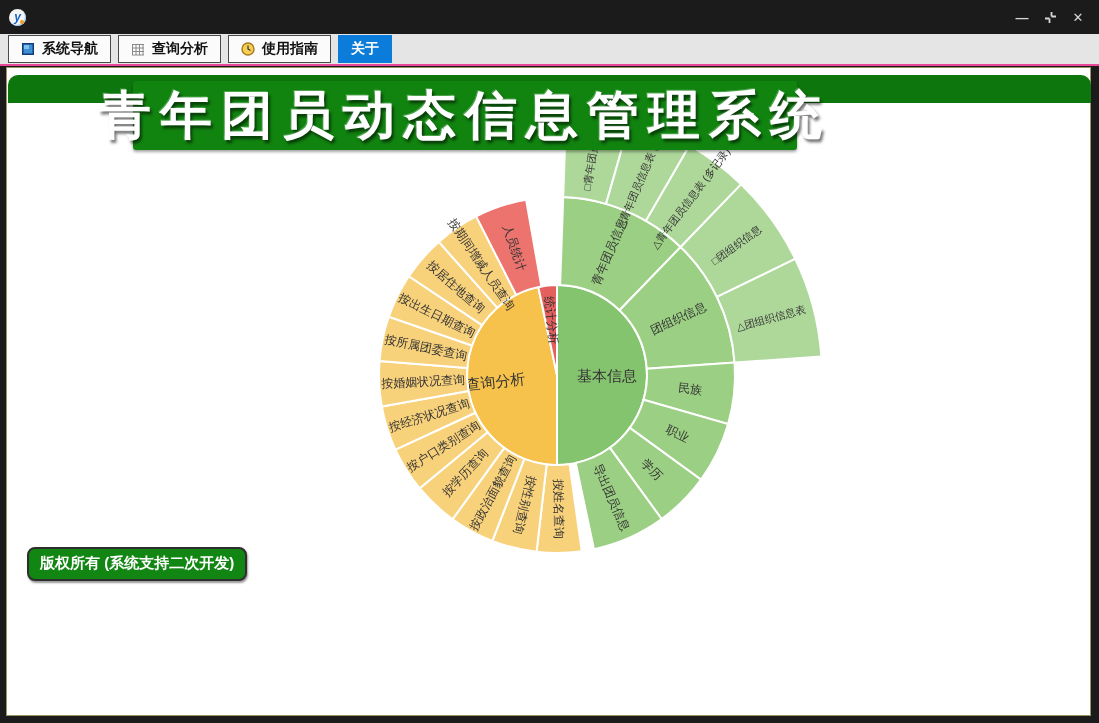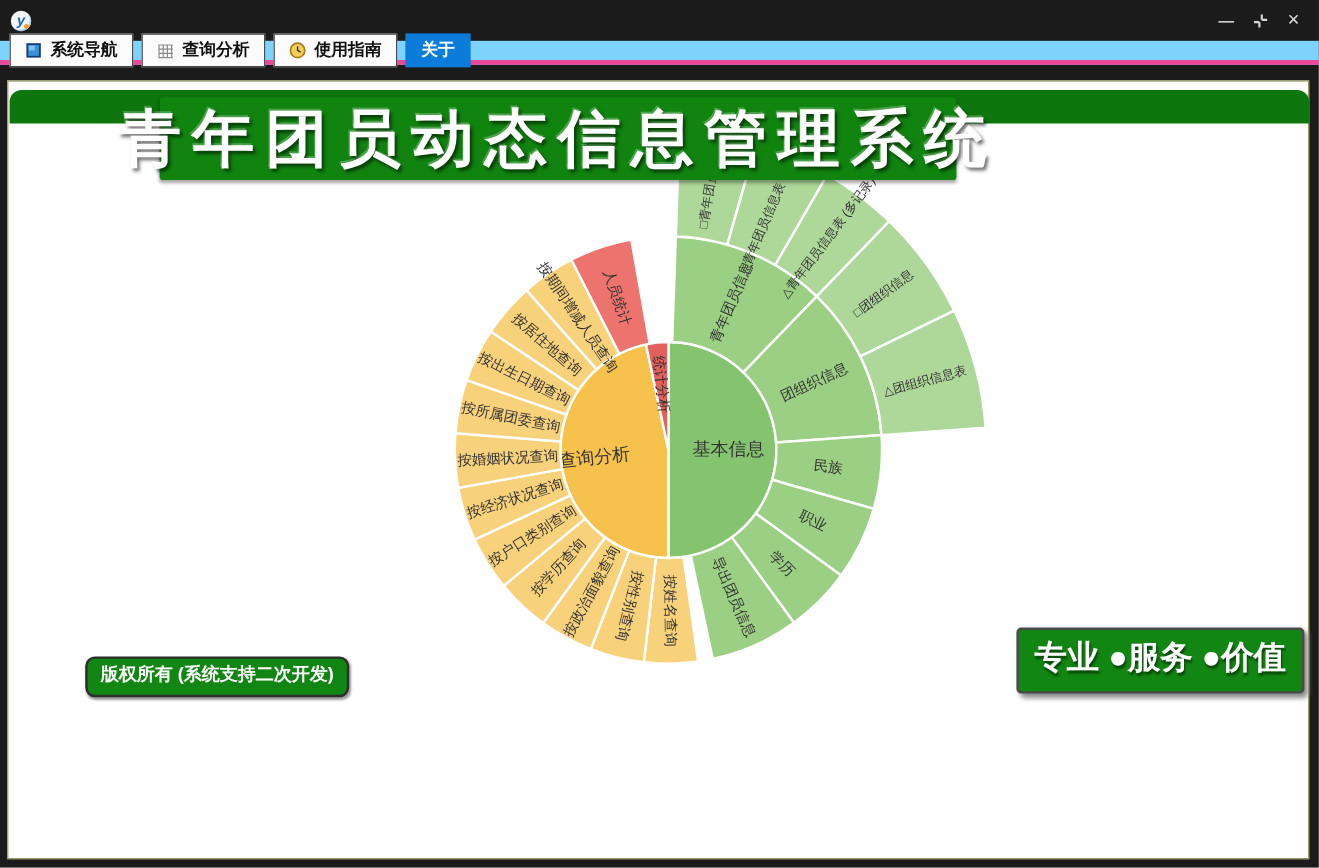--- a/index.html
+++ b/index.html
@@ -15,22 +15,22 @@
             font-weight:bold;font-style:italic;color:#1565c0;font-size:12px;line-height:17px;
             box-shadow:inset -1px -1px 1px #9ec9ee;position:relative;}
   .app-icon i{position:absolute;right:2px;bottom:2px;width:4px;height:4px;border-radius:50%;
               background:#f29a1e;}
   .win-title{color:#ffffff;font-size:13px;font-weight:bold;margin-left:8px;letter-spacing:.5px;}
   .win-controls{margin-left:auto;display:flex;align-items:center;gap:6px;padding-right:10px;}
   .win-btn{width:22px;height:20px;display:flex;align-items:center;justify-content:center;
            color:#d6d6d6;font-size:13px;font-weight:bold;cursor:pointer;}
 
   
-  .tabbar{position:absolute;left:0;top:34px;width:100%;height:20px;background:#7dd3fc;
-          border-bottom:4px solid #ec4899;display:flex;align-items:center;padding-left:8px;box-sizing:border-box;}
+  .tabbar{position:absolute;left:0;top:34px;width:100%;height:32px;background:#e5e5e5;
+          border-bottom:2px solid #ec4899;display:flex;align-items:center;padding-left:8px;box-sizing:border-box;}
   .tab{height:26px;background:#fbfbfb;border:1px solid #4a4a4a;display:flex;align-items:center;
        gap:7px;padding:0 12px;margin-right:7px;font-size:14px;font-weight:bold;color:#111;cursor:pointer;}
   .tab.selected{background:#0b7cd9;border-color:#0b7cd9;color:#fff;}
   .tabicon{width:14px;height:14px;display:inline-block;}
 
   
   .content{position:absolute;left:6px;top:67px;width:1085px;height:649px;background:#ffffff;
            border:1px solid #97975f;box-sizing:border-box;}
   .strip{position:absolute;left:8px;top:75px;width:1083px;height:28px;background:#0d760d;
          border-radius:10px 10px 0 0;}
@@ -39,21 +39,21 @@
           box-shadow:0 2px 3px rgba(0,0,0,.35);}
   .banner-title{color:#ffffff;font-size:52px;font-weight:bold;letter-spacing:9px;white-space:nowrap;
                 text-shadow:2px 3px 3px rgba(0,0,0,.55), -1px -1px 0 rgba(255,255,255,.25);}
 
   
   .chartbox{position:absolute;left:280px;top:100px;width:560px;height:550px;z-index:2;}
 
   
   .badge-copy{position:absolute;left:27px;top:547px;height:30px;background:#128612;color:#fff;
               border:2px solid #2e2e2e;border-radius:8px;font-size:15px;font-weight:bold;
-              line-height:27px;padding:0 11px;z-index:6;box-shadow:1px 2px 2px #9a9a9a;white-space:nowrap;margin-left:44px;}
+              line-height:27px;padding:0 11px;z-index:6;box-shadow:1px 2px 2px #9a9a9a;white-space:nowrap;}
   .badge-slogan{position:absolute;left:847px;top:523px;height:51px;background:#128612;color:#fff;
               border:2px solid #4a4a4a;border-radius:4px;font-size:27px;font-weight:bold;
               line-height:47px;padding:0 13px;z-index:6;box-shadow:3px 3px 4px #8a8a8a;white-space:nowrap;
               text-shadow:1px 2px 2px rgba(0,0,0,.5);}
 </style>
 </head>
 <body>
 
 <div id="window">
 
@@ -161,15 +161,14 @@
         <path d="M 436.9853402412517 196.9699358715442 L 515.1804222692792 158.8316461008945 A 265 265 0 0 1 541.3544733188535 256.51453445780675 L 454.5664009462487 262.5833476735457 A 178 178 0 0 0 436.9853402412517 196.9699358715442 Z" fill="#aed79a" stroke="#ffffff" stroke-width="2"></path>
         <text x="490.9525705230286" y="217.67158150979165" transform="rotate(-15 490.9525705230286 217.67158150979165)" text-anchor="middle" dominant-baseline="central" font-size="10.5" fill="#333333">△团组织信息表</text>
       </svg>
   </div>
 
   <div class="banner">
     <span class="banner-title">青年团员动态信息管理系统</span>
   </div>
 
   <div class="badge-copy">版权所有 (系统支持二次开发)</div>
-  <div class="badge-slogan">专业 ●服务 ●价值</div>
 
 </div>
 
 </body></html>

